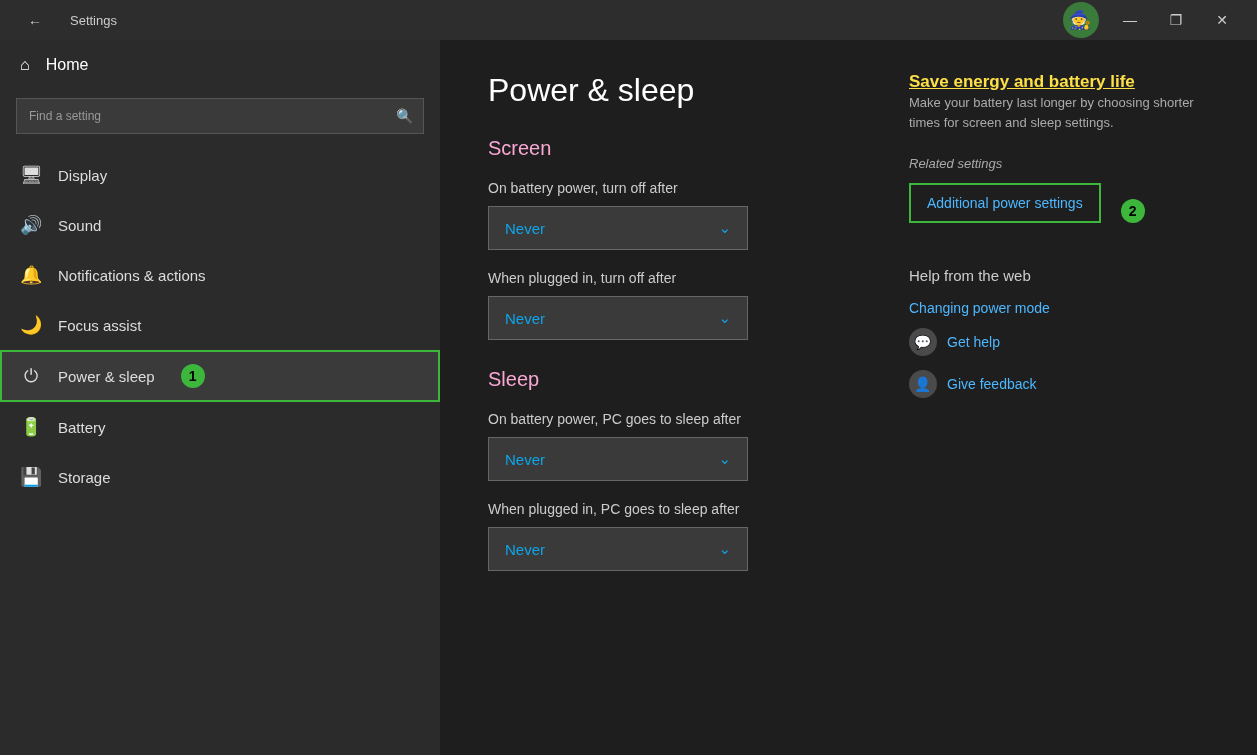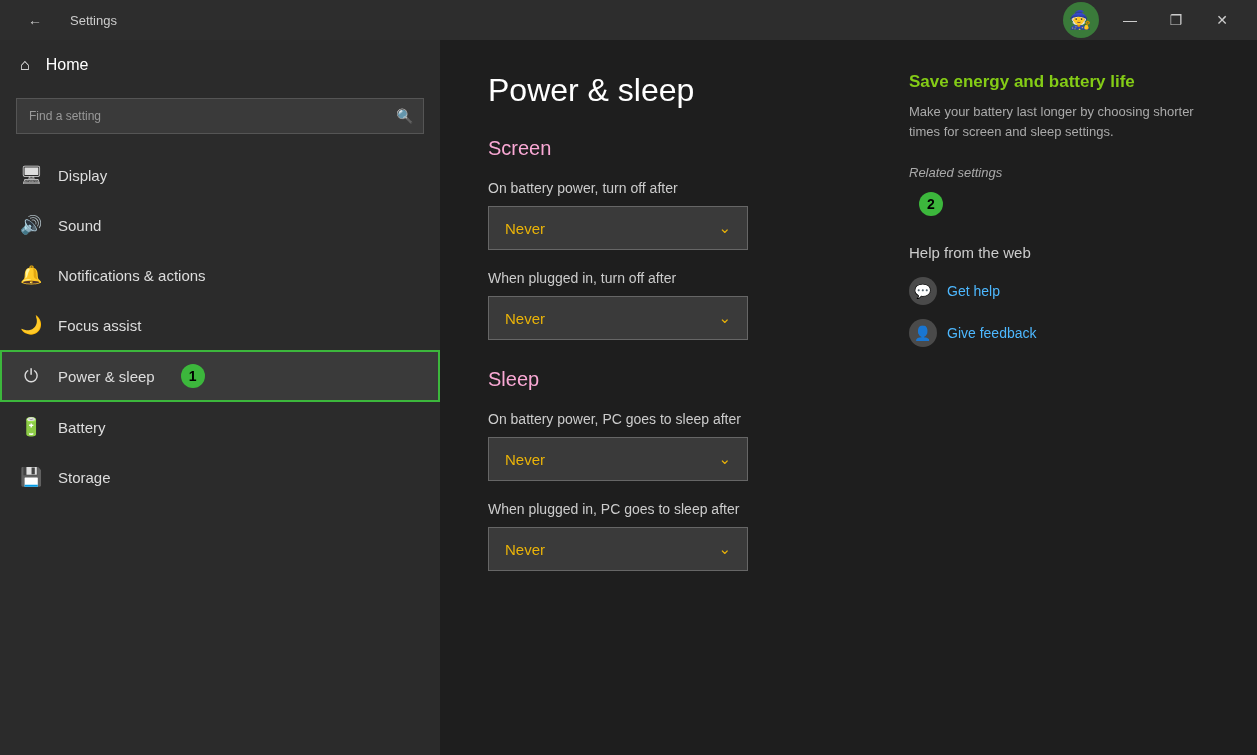--- a/index.html
+++ b/index.html
@@ -170,35 +170,36 @@
     .setting-label {
       font-size: 14px;
       color: #ccc;
       margin-bottom: 10px;
       margin-top: 20px;
     }
     .dropdown {
       width: 260px;
       background: #3a3a3a;
       border: 1px solid #666;
-      color: #eab308;
+      color: #0ea5e9;
       padding: 12px 16px;
       font-size: 15px;
       display: flex;
       align-items: center;
       justify-content: space-between;
       cursor: pointer;
       margin-bottom: 12px;
     }
     
     .info-title {
       font-size: 17px;
       font-weight: 600;
-      color: #84cc16;
-      margin-bottom: 10px;
+      color: #fde047;
+      margin-bottom: 1px;
+      text-decoration: underline;
     }
     .info-text {
       font-size: 13px;
       color: #aaa;
       line-height: 1.5;
       margin-bottom: 24px;
     }
     .related-title {
       font-size: 13px;
       color: #aaa;
@@ -351,24 +352,26 @@
         <span>⌄</span>
       </div>
     </div>
 
     <div class="content-sidebar">
       <p class="info-title">Save energy and battery life</p>
       <p class="info-text">Make your battery last longer by choosing shorter times for screen and sleep settings.</p>
 
       <p class="related-title">Related settings</p>
       <div style="display:flex;align-items:center;gap:10px;">
+        <a class="related-link">Additional power settings</a>
         <span class="numbered-badge">2</span>
       </div>
 
       <p class="help-title">Help from the web</p>
+      <a class="help-link">Changing power mode</a>
       <div class="help-link-row">
         <div class="help-icon">💬</div>
         <a class="help-link" style="margin-bottom:0">Get help</a>
       </div>
       <div class="help-link-row">
         <div class="help-icon">👤</div>
         <a class="help-link" style="margin-bottom:0">Give feedback</a>
       </div>
     </div>
   </div>

